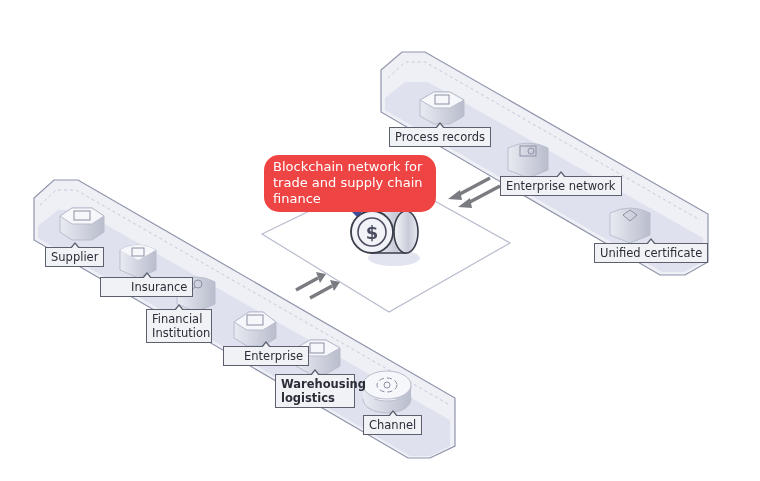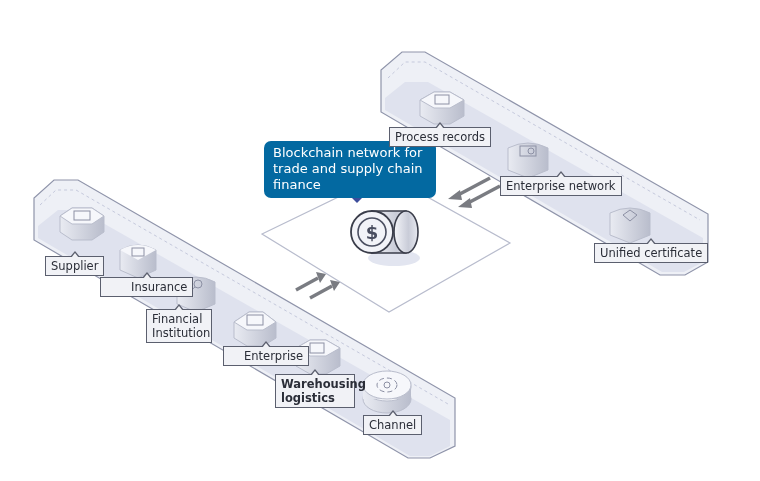--- a/index.html
+++ b/index.html
@@ -2,21 +2,21 @@
 <html><head>
 <meta charset="utf-8">
 <style>
   html,body{margin:0;padding:0;background:#ffffff;}
   body{width:760px;height:481px;position:relative;overflow:hidden;font-family:"DejaVu Sans","Liberation Sans",sans-serif;}
   svg#scene{position:absolute;left:0;top:0;}
   .label{position:absolute;background:#f1f2f6;border:1.5px solid #5b5f6e;border-radius:0;color:#2b2e38;font-size:11.5px;line-height:14px;padding:2px 5px;white-space:nowrap;box-sizing:border-box;}
   .label::before{content:"";position:absolute;left:50%;top:-6px;margin-left:-5px;width:0;height:0;border-left:5px solid transparent;border-right:5px solid transparent;border-bottom:6px solid #5b5f6e;}
   .label::after{content:"";position:absolute;left:50%;top:-4px;margin-left:-4px;width:0;height:0;border-left:4px solid transparent;border-right:4px solid transparent;border-bottom:5px solid #f1f2f6;}
   .label.multi{white-space:normal;}
-  .callout{position:absolute;left:264px;top:141px;width:172px;background:#0369a1;color:#ffffff;border-radius:7px;font-size:13px;line-height:16px;padding:4px 8px 5px 9px;box-sizing:border-box;}
+  .callout{position:absolute;left:264px;top:155px;width:172px;background:#ef4444;color:#ffffff;border-radius:15px;font-size:13px;line-height:16px;padding:4px 8px 5px 9px;box-sizing:border-box;}
   .callout::after{content:"";position:absolute;left:88px;bottom:-5px;width:0;height:0;border-left:5px solid transparent;border-right:5px solid transparent;border-top:5px solid #3c4d9b;}
 </style>
 </head>
 <body>
 
 <svg id="scene" width="760" height="481" viewBox="0 0 760 481">
   <defs>
     <linearGradient id="devGrad" x1="0" y1="0" x2="1" y2="1">
       <stop offset="0" stop-color="#ffffff"></stop>
       <stop offset="1" stop-color="#cdd1de"></stop>
@@ -136,21 +136,21 @@
     <g>
         <path d="M-7,-10 L0,-15 L7,-10 L0,-4 Z" fill="none" stroke="#8c90a4"></path>
       </g>
   </g>
 </svg>
 
 <div class="callout">
   <span>Blockchain network for trade and supply chain finance</span>
 </div>
 
-<div class="label" style="left:45px;top:256px;text-align:right;"><span>Supplier</span></div>
+<div class="label" style="left:45px;top:247px;text-align:right;"><span>Supplier</span></div>
 <div class="label" style="left:100px;top:277px;padding-left:30px;"><span>Insurance</span></div>
 <div class="label multi" style="left:146px;top:309px;width:66px;"><span>Financial Institution</span></div>
 <div class="label" style="left:223px;top:346px;padding-left:20px;"><span>Enterprise</span></div>
 <div class="label multi" style="left:275px;top:374px;width:80px;font-weight:bold;"><span>Warehousing logistics</span></div>
 <div class="label" style="left:363px;top:415px;"><span>Channel</span></div>
 
 <div class="label" style="left:389px;top:127px;"><span>Process records</span></div>
 <div class="label" style="left:500px;top:176px;"><span>Enterprise network</span></div>
 <div class="label" style="left:594px;top:243px;"><span>Unified certificate</span></div>
 

